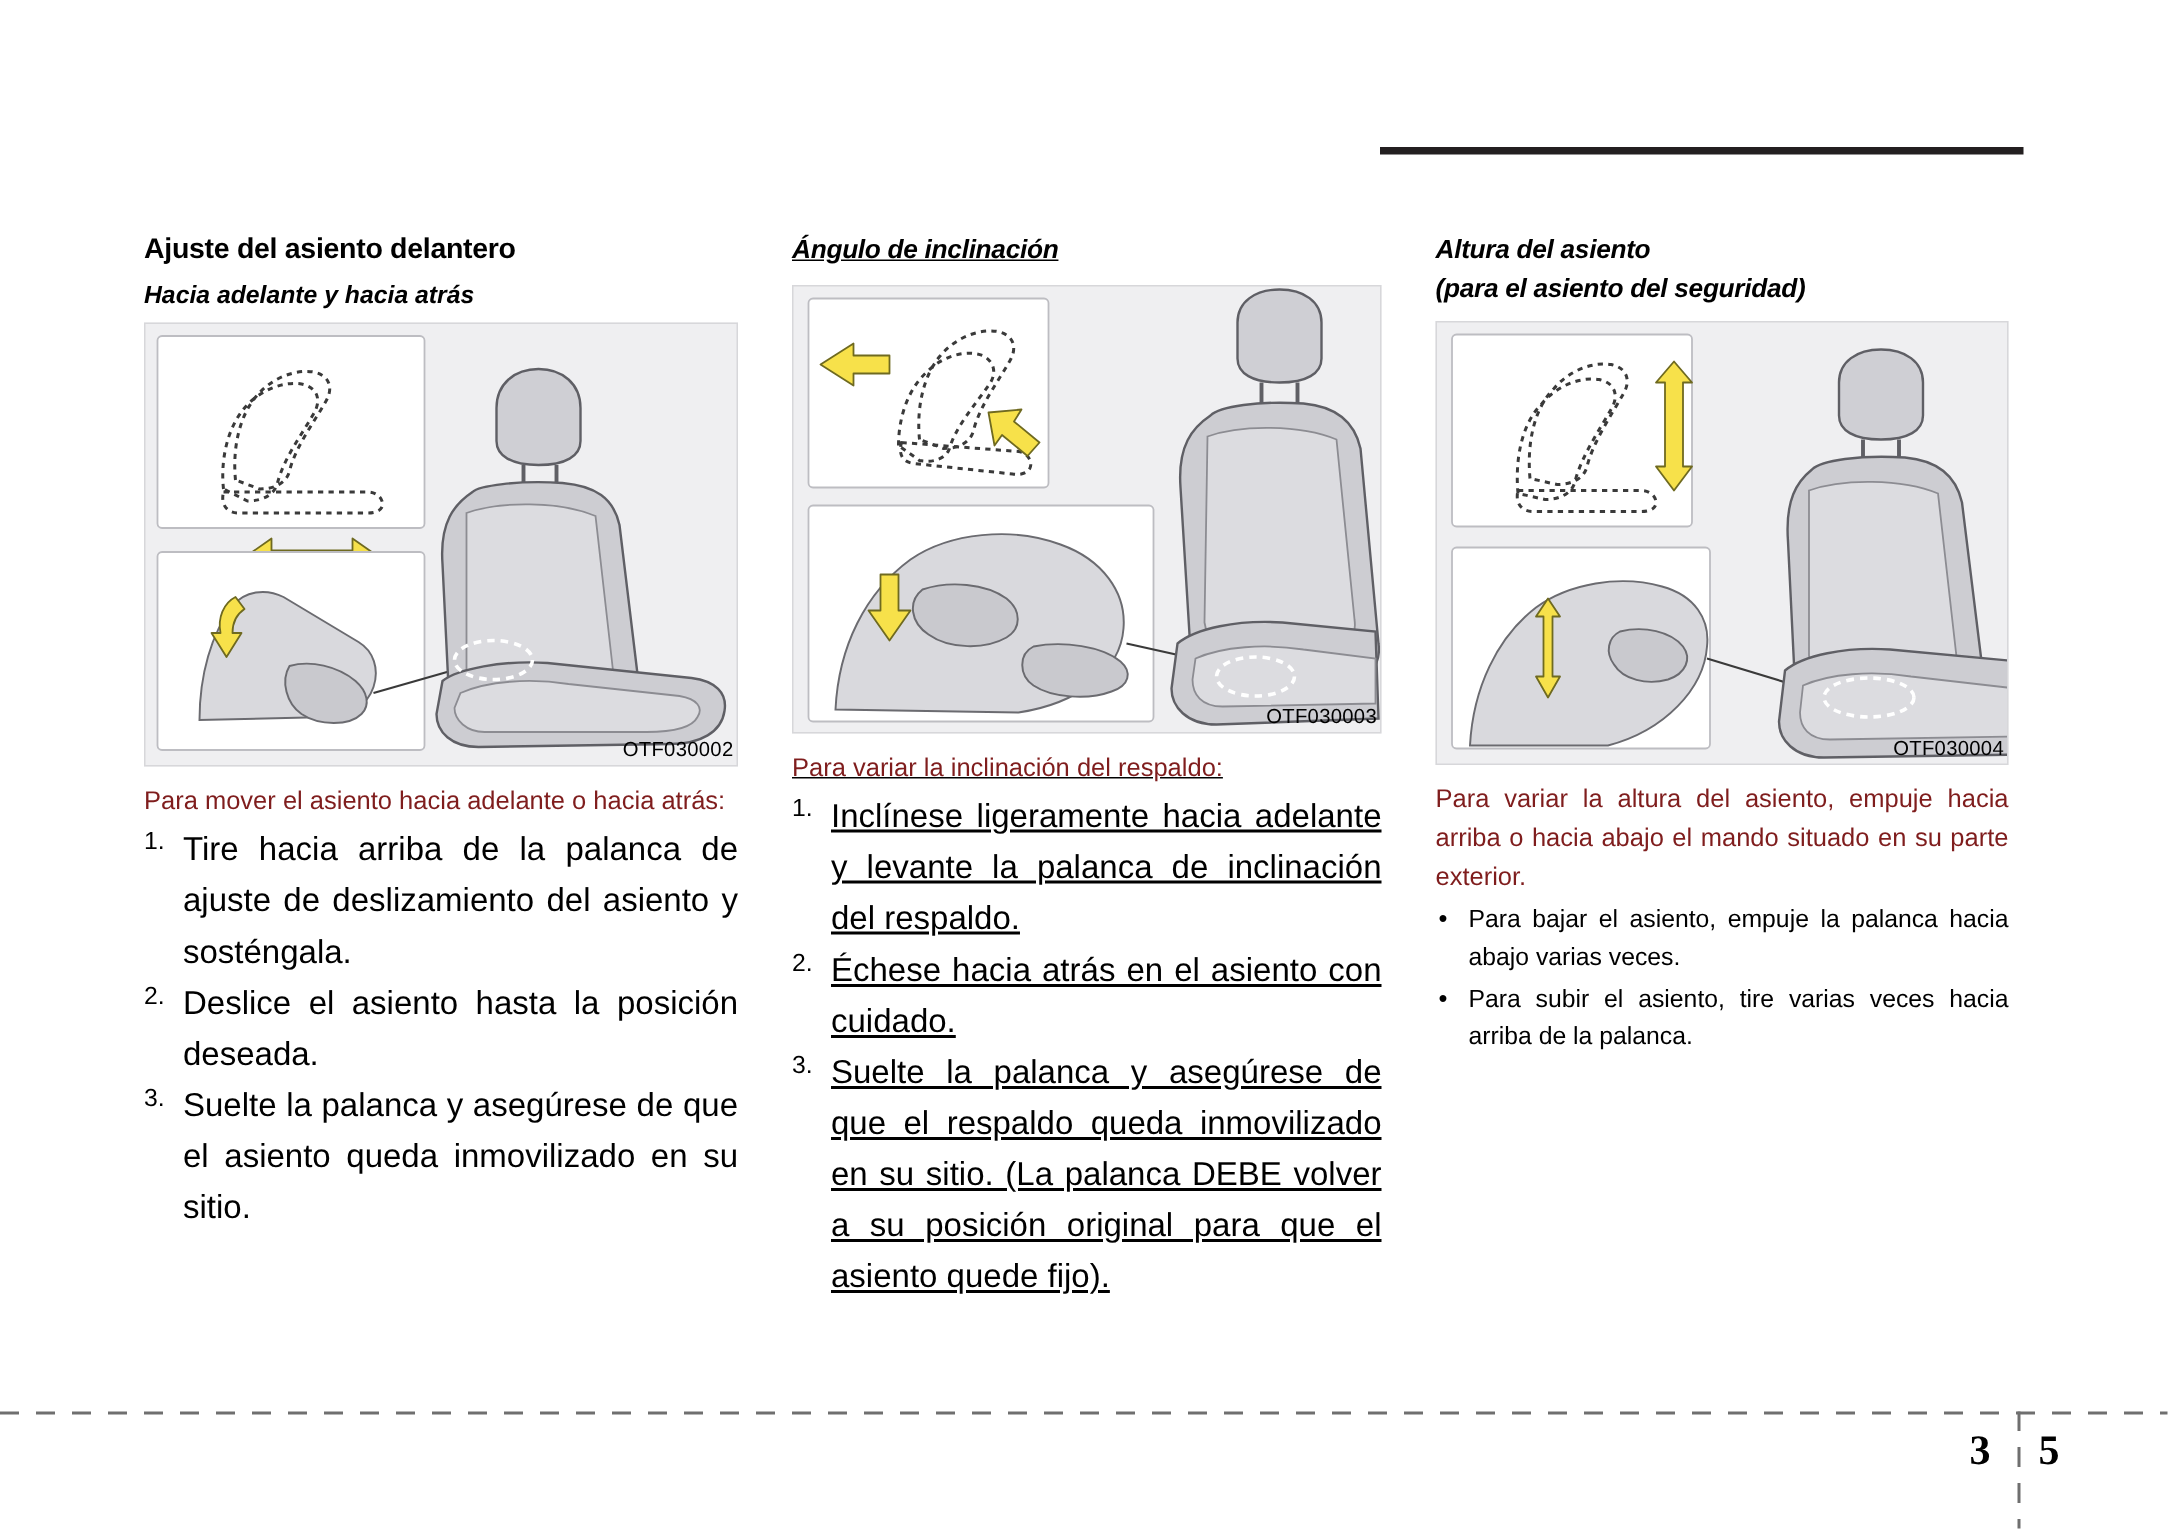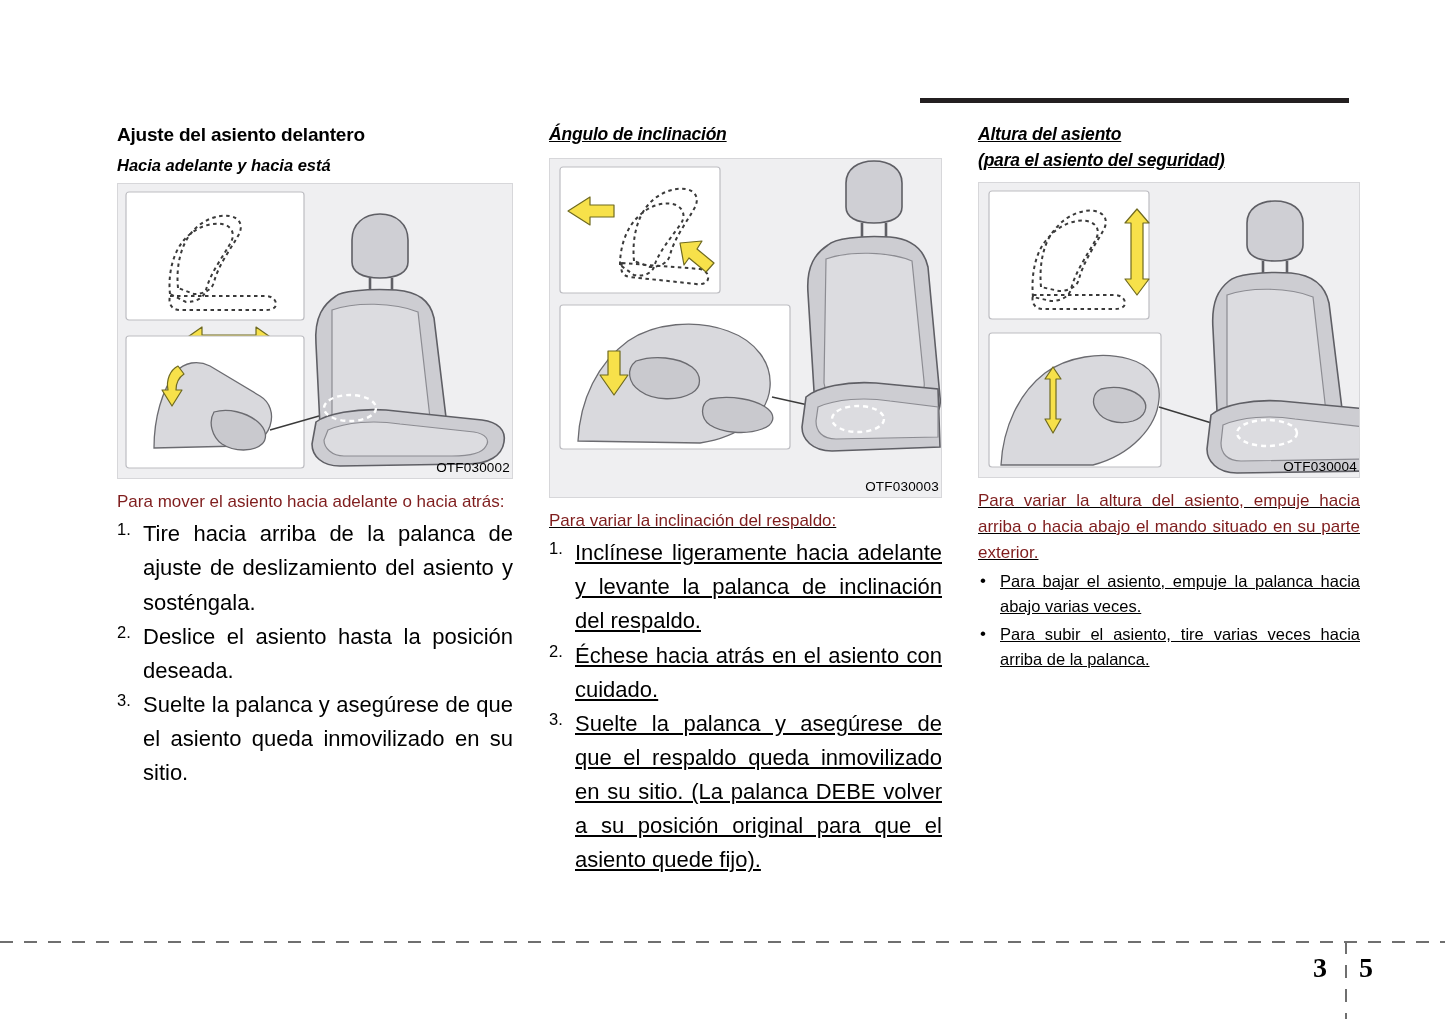--- a/index.html
+++ b/index.html
@@ -40,26 +40,25 @@
     left: 920px;
     top: 68px;
     width: 429px;
     height: 5px;
     background: #231f20;
   }
 
   
   .col {
     position: absolute;
-    top: 124px;
-    margin-left: 21px;
+    top: 156px;
   }
   .col-1 { left: 96px;  width: 396px; }
   .col-2 { left: 528px; width: 393px; text-decoration: underline; }
-  .col-3 { left: 957px; width: 382px; text-decoration: underline; }
+  .col-3 { left: 957px; width: 382px; }
 
   h2.sec-title {
     font-size: 19px;
     font-weight: bold;
     margin: 0 0 10px 0;
     letter-spacing: -0.2px;
     color: #000;
   }
   h3.sub-title {
     font-size: 16.5px;
@@ -187,21 +186,21 @@
 </style>
 </head>
 <body>
 
 <div class="header">
   <div class="header-rule"></div>
 </div>
 
 <div class="col col-1">
   <h2 class="sec-title">Ajuste del asiento delantero</h2>
-  <h3 class="sub-title">Hacia adelante y hacia está</h3>
+  <h3 class="sub-title">Hacia adelante y hacia atrás</h3>
 
   <div class="figure">
     <div class="fig-inner" style="height:296px;">
       <svg width="394" height="294" viewBox="0 0 394 294" xmlns="http://www.w3.org/2000/svg">
 
         <rect x="8" y="8" width="178" height="128" fill="#ffffff" stroke="#bdbdc2" stroke-width="1.2" rx="3"></rect>
 
         <g fill="none" stroke="#3a3a3a" stroke-width="2" stroke-dasharray="3.5 3.5">
           <path d="M60 104 C58 84 62 62 74 48 C84 36 100 30 112 32 C122 34 126 42 120 52 C112 66 100 82 96 98 C94 106 86 110 76 110 Z"></path>
           <path d="M52 110 C50 92 54 70 66 56 C76 44 92 38 104 40 C114 42 118 50 112 60 C104 74 92 90 88 106 C86 114 78 118 68 118 Z"></path>
@@ -248,21 +247,21 @@
     <li>Tire hacia arriba de la palanca de ajuste de deslizamiento del asiento y sosténgala.</li>
     <li>Deslice el asiento hasta la posición deseada.</li>
     <li>Suelte la palanca y asegúrese de que el asiento queda inmovilizado en su sitio.</li>
   </ol>
 </div>
 
 <div class="col col-2">
   <h2 class="sec-title italic">Ángulo de inclinación</h2>
 
   <div class="figure" style="margin-top:12px;">
-    <div class="fig-inner" style="height:340px;">
+    <div class="fig-inner" style="height:299px;">
       <svg width="391" height="311" viewBox="0 0 391 311" xmlns="http://www.w3.org/2000/svg">
 
         <rect x="10" y="8" width="160" height="126" fill="#ffffff" stroke="#bdbdc2" stroke-width="1.2" rx="3"></rect>
         <g fill="none" stroke="#3a3a3a" stroke-width="2" stroke-dasharray="3.5 3.5">
           <path d="M84 102 C82 82 86 60 98 46 C108 34 124 28 136 30 C146 32 150 40 144 50 C136 64 124 80 120 96 C118 104 110 108 100 108 Z"></path>
           <path d="M70 106 C70 88 76 68 90 56 C100 46 116 42 126 46 C134 50 136 58 130 66 C120 80 108 94 104 108 C102 114 94 118 84 116 Z"></path>
           <path d="M72 104 L150 110 C156 111 159 116 158 120 C157 124 152 126 146 125 L80 118 C72 117 70 111 72 104 Z"></path>
         </g>
 
         <path d="M18 52 L40 38 L40 46 L64 46 L64 58 L40 58 L40 66 Z" fill="#f7e14a" stroke="#6f6a20" stroke-width="1.2" stroke-linejoin="round"></path>

